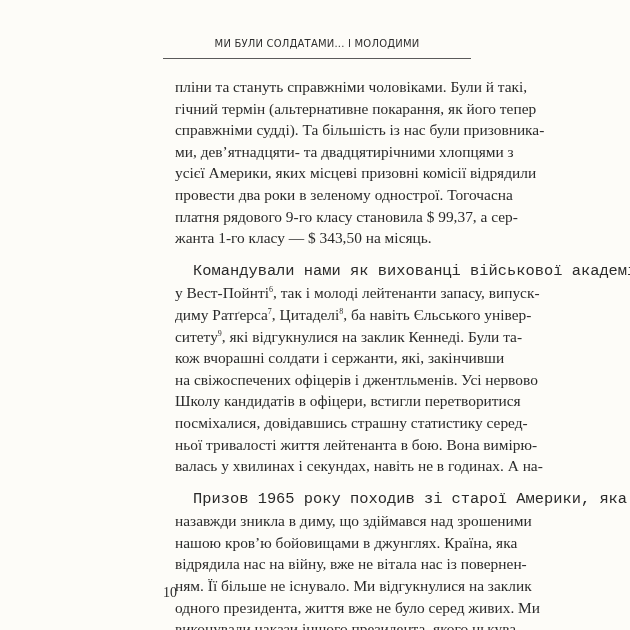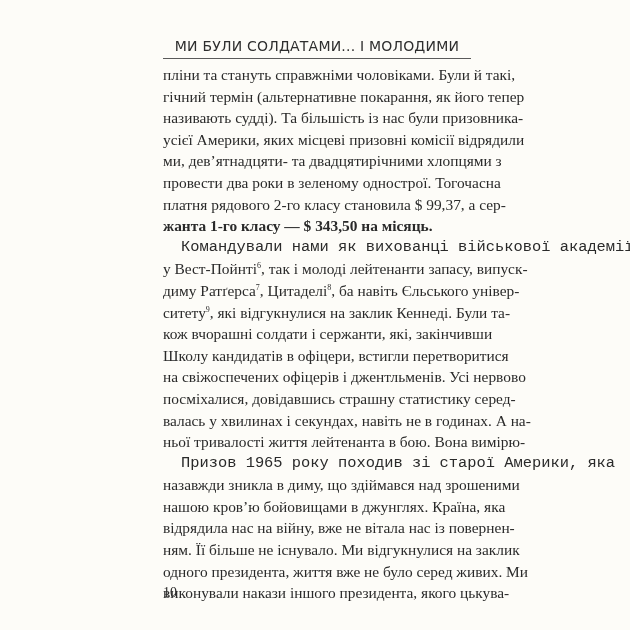--- a/index.html
+++ b/index.html
@@ -19,21 +19,21 @@
       width: 630px; height: 630px;
       background: #fdfcf8;
     }
     .running-head {
       position: absolute;
       left: 163px;
       width: 308px;
       top: 38px;
       text-align: center;
       font-family: "DejaVu Sans", sans-serif;
-      font-size: 14px;
+      font-size: 10px;
       letter-spacing: 0.2px;
       color: #2e2e2e;
     }
     .head-rule {
       position: absolute;
       left: 163px;
       top: 58px;
       width: 308px;
       height: 0;
       border-top: 1px solid #5a5a5a;
@@ -50,28 +50,27 @@
     }
     .line {
       display: block;
       white-space: nowrap;
       text-align: justify;
       text-align-last: justify;
       height: 21.6px;
     }
     .line.last {
       text-align-last: left;
-      font-weight: bold;
     }
     .line.indent {
       padding-left: 18px;
       font-family: Liberation Mono, monospace;
     }
     .para {
-      margin: 0;
+      margin: 12px;
     }
     sup {
       font-size: 8px;
       line-height: 0;
       vertical-align: 6px;
     }
     .folio {
       position: absolute;
       left: 163px;
       width: 308px;
@@ -87,39 +86,39 @@
 <div class="page">
 
   <div class="running-head">МИ БУЛИ СОЛДАТАМИ... І МОЛОДИМИ</div>
   <div class="head-rule"></div>
 
   <div class="body-text">
 
     <div class="para">
       <span class="line">пліни та стануть справжніми чоловіками. Були й такі,</span>
       <span class="line">гічний термін (альтернативне покарання, як його тепер</span>
-      <span class="line">називають судді). Та більшість із нас були призовника-</span>
+      <span class="line">справжніми судді). Та більшість із нас були призовника-</span>
+      <span class="line">ми, дев’ятнадцяти- та двадцятирічними хлопцями з</span>
       <span class="line">усієї Америки, яких місцеві призовні комісії відрядили</span>
-      <span class="line">ми, дев’ятнадцяти- та двадцятирічними хлопцями з</span>
       <span class="line">провести два роки в зеленому однострої. Тогочасна</span>
-      <span class="line">платня рядового 2-го класу становила $ 99,37, а сер-</span>
+      <span class="line">платня рядового 9-го класу становила $ 99,37, а сер-</span>
       <span class="line last">жанта 1-го класу — $ 343,50 на місяць.</span>
     </div>
 
     <div class="para">
       <span class="line indent">Командували нами як вихованці військової академії</span>
       <span class="line"><span>у Вест-Пойнті</span><sup>6</sup><span>, так і молоді лейтенанти запасу, випуск-</span></span>
       <span class="line"><span>диму Ратґерса</span><sup>7</sup><span>, Цитаделі</span><sup>8</sup><span>, ба навіть Єльського універ-</span></span>
       <span class="line"><span>ситету</span><sup>9</sup><span>, які відгукнулися на заклик Кеннеді. Були та-</span></span>
       <span class="line">кож вчорашні солдати і сержанти, які, закінчивши</span>
+      <span class="line">на свіжоспечених офіцерів і джентльменів. Усі нервово</span>
       <span class="line">Школу кандидатів в офіцери, встигли перетворитися</span>
-      <span class="line">на свіжоспечених офіцерів і джентльменів. Усі нервово</span>
       <span class="line">посміхалися, довідавшись страшну статистику серед-</span>
+      <span class="line">ньої тривалості життя лейтенанта в бою. Вона вимірю-</span>
       <span class="line">валась у хвилинах і секундах, навіть не в годинах. А на-</span>
-      <span class="line">ньої тривалості життя лейтенанта в бою. Вона вимірю-</span>
     </div>
 
     <div class="para">
       <span class="line indent">Призов 1965 року походив зі старої Америки, яка</span>
       <span class="line">назавжди зникла в диму, що здіймався над зрошеними</span>
       <span class="line">нашою кров’ю бойовищами в джунглях. Країна, яка</span>
       <span class="line">відрядила нас на війну, вже не вітала нас із повернен-</span>
       <span class="line">ням. Її більше не існувало. Ми відгукнулися на заклик</span>
       <span class="line">одного президента, життя вже не було серед живих. Ми</span>
       <span class="line">виконували накази іншого президента, якого цькува-</span>

